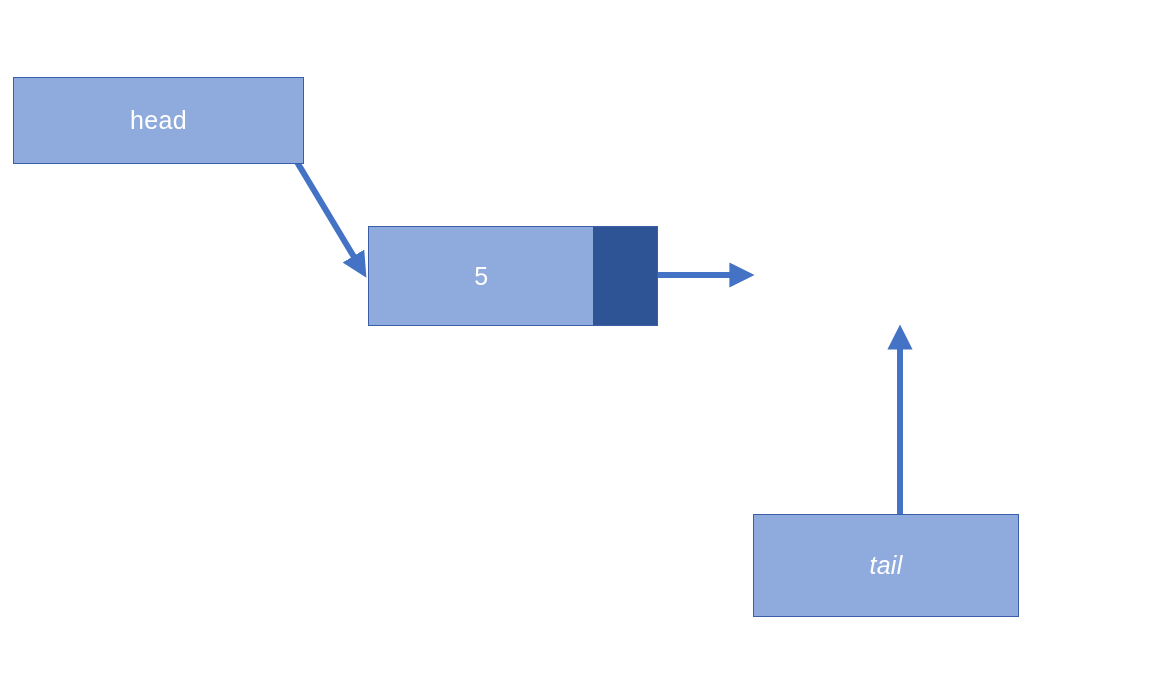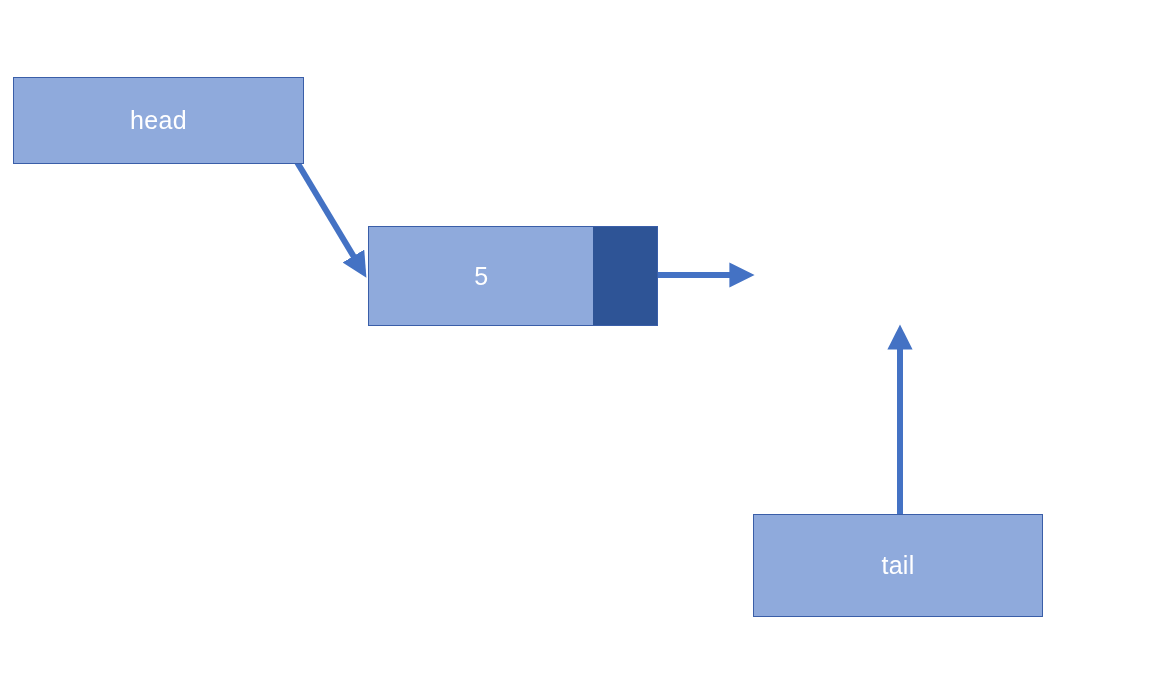--- a/index.html
+++ b/index.html
@@ -39,21 +39,21 @@
   }
   .var-box .var-label {
     color: #ffffff;
     font-size: 25px;
     font-weight: 400;
     letter-spacing: 0.3px;
     line-height: 1;
     user-select: none;
   }
   #head-box { left: 13px;  top: 42px;  width: 291px; height: 87px; margin-top: 35px; }
-  #tail-box { left: 753px; top: 514px; width: 290px; height: 103px; }
+  #tail-box { left: 753px; top: 514px; width: 266px; height: 103px; font-style: italic; }
 
   
   .node {
     position: absolute;
     box-sizing: border-box;
     display: flex;
     border: 1px solid #3A5EA8;
     height: 100px;
     top: 226px;
   }

